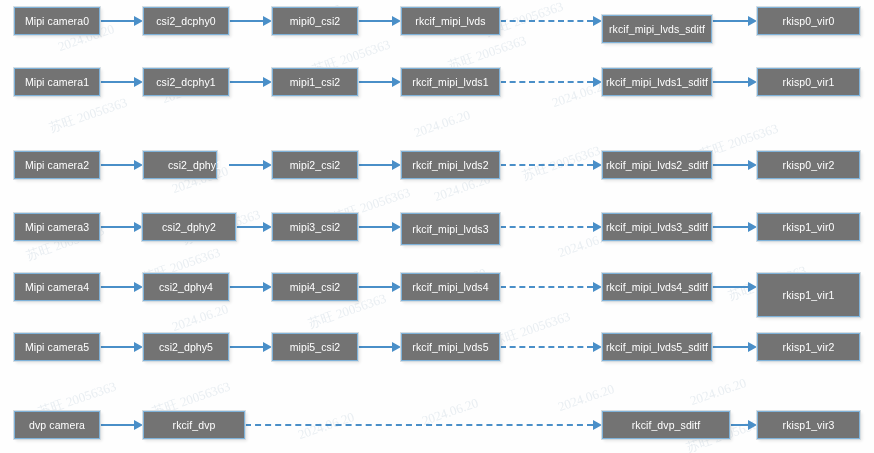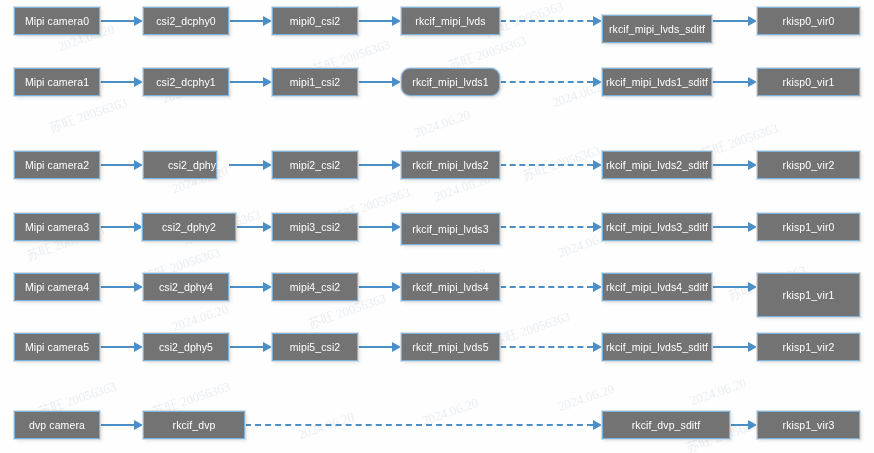--- a/index.html
+++ b/index.html
@@ -175,21 +175,21 @@
   <div id="node-layer">
       <div class="node" style="left: 14px; top: 7px; width: 86px; height: 28px;">Mipi camera0</div>
       <div class="node" style="left: 143px; top: 7px; width: 86px; height: 28px;">csi2_dcphy0</div>
       <div class="node" style="left: 272px; top: 7px; width: 86px; height: 28px;">mipi0_csi2</div>
       <div class="node" style="left: 401px; top: 7px; width: 99px; height: 28px;">rkcif_mipi_lvds</div>
       <div class="node" style="left: 602px; top: 7px; width: 110px; height: 28px; margin-top: 8px;">rkcif_mipi_lvds_sditf</div>
       <div class="node" style="left: 757px; top: 7px; width: 103px; height: 28px;">rkisp0_vir0</div>
       <div class="node" style="left: 14px; top: 68px; width: 86px; height: 28px;">Mipi camera1</div>
       <div class="node" style="left: 143px; top: 68px; width: 86px; height: 28px;">csi2_dcphy1</div>
       <div class="node" style="left: 272px; top: 68px; width: 86px; height: 28px;">mipi1_csi2</div>
-      <div class="node" style="left: 401px; top: 68px; width: 99px; height: 28px; border-radius: 9px;">rkcif_mipi_lvds1</div>
+      <div class="node" style="left: 401px; top: 68px; width: 99px; height: 28px;">rkcif_mipi_lvds1</div>
       <div class="node" style="left: 602px; top: 68px; width: 110px; height: 28px;">rkcif_mipi_lvds1_sditf</div>
       <div class="node" style="left: 757px; top: 68px; width: 103px; height: 28px;">rkisp0_vir1</div>
       <div class="node" style="left: 14px; top: 151px; width: 86px; height: 28px;">Mipi camera2</div>
       <div class="node" style="left: 143px; top: 151px; width: 74px; height: 28px; padding-left: 30px;">csi2_dphy1</div>
       <div class="node" style="left: 272px; top: 151px; width: 86px; height: 28px;">mipi2_csi2</div>
       <div class="node" style="left: 401px; top: 151px; width: 99px; height: 28px;">rkcif_mipi_lvds2</div>
       <div class="node" style="left: 602px; top: 151px; width: 110px; height: 28px;">rkcif_mipi_lvds2_sditf</div>
       <div class="node" style="left: 757px; top: 151px; width: 103px; height: 28px;">rkisp0_vir2</div>
       <div class="node" style="left: 14px; top: 213px; width: 86px; height: 28px;">Mipi camera3</div>
       <div class="node" style="left: 142px; top: 213px; width: 94px; height: 28px;">csi2_dphy2</div>

